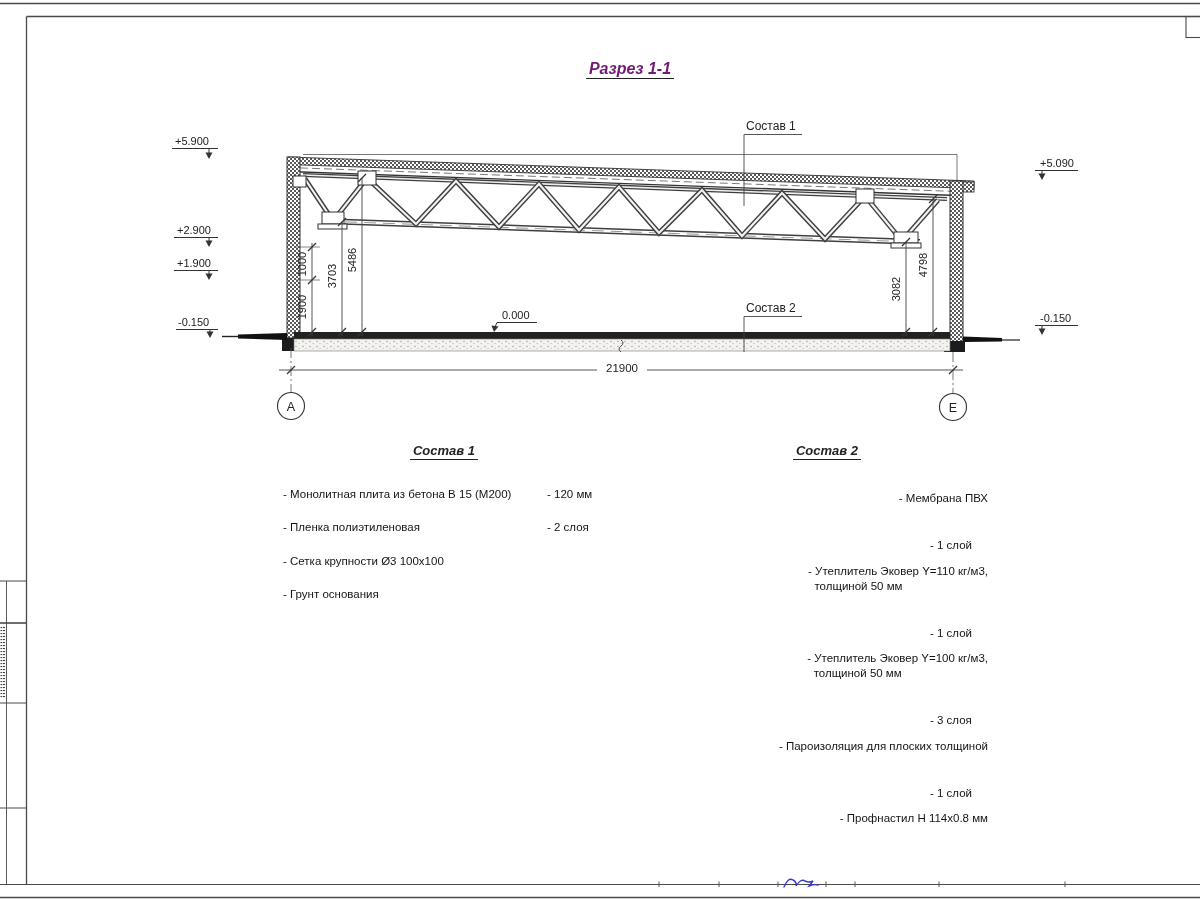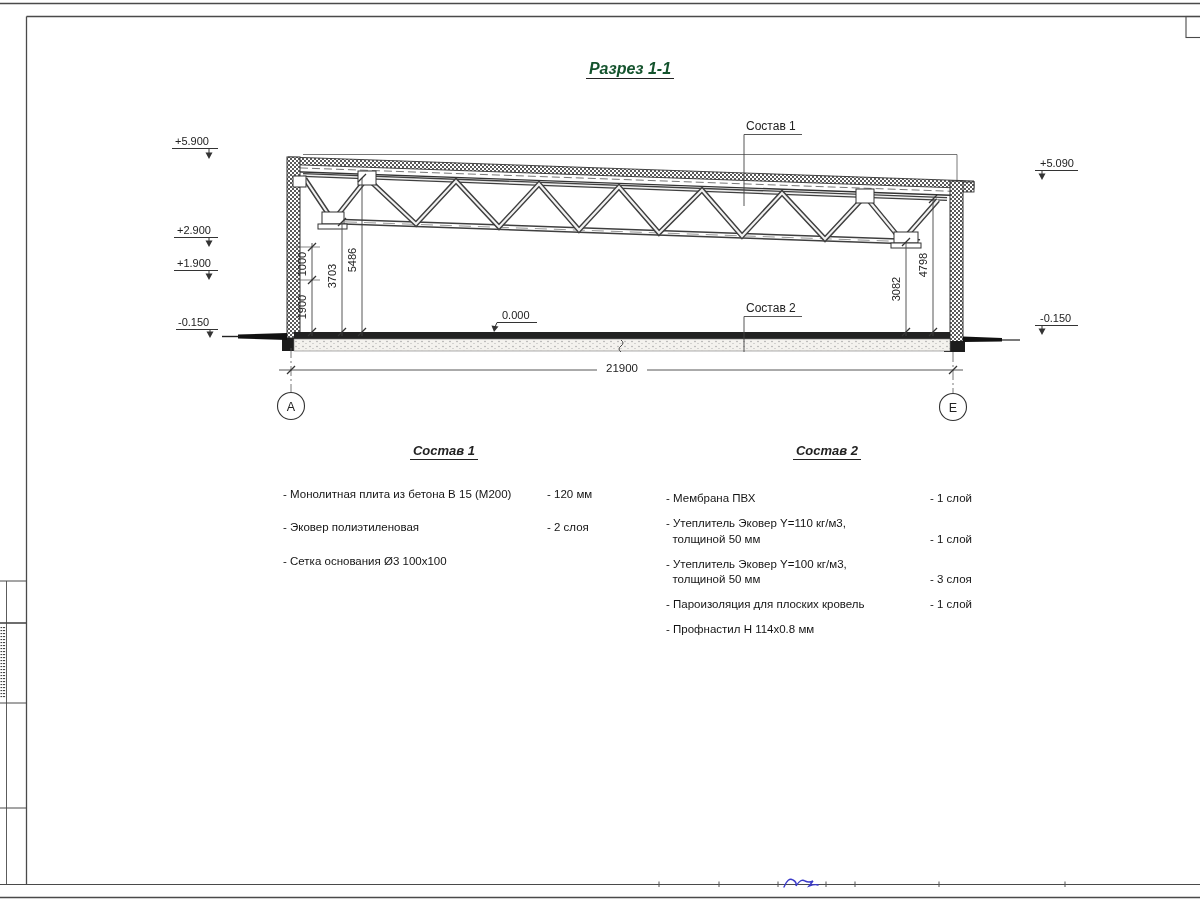--- a/index.html
+++ b/index.html
@@ -3,35 +3,35 @@
 <meta charset="utf-8">
 <style>
   html,body{margin:0;padding:0;background:#e9e9e9;}
   .page{
     position:relative;width:1200px;height:900px;background:#ffffff;
     font-family:"Liberation Sans",sans-serif;color:#1a1a1a;overflow:hidden;
   }
   svg text{font-family:"Liberation Sans",sans-serif;fill:#222;}
   .page-title{
     position:absolute;left:545px;top:60px;width:170px;text-align:center;
-    font-style:italic;font-size:16px;font-weight:600;color:#14532d;
+    font-style:italic;font-size:16px;font-weight:600;color:#701a75;
   }
   .page-title span{border-bottom:1.4px solid #222;padding:0 3px 1px;}
   .mat-list{position:absolute;width:322px;font-size:11.5px;line-height:1.32;color:#141414;}
   .mat-list .head{
     text-align:center;font-style:italic;font-size:13px;font-weight:600;color:#222;
   }
   .mat-list .head span{border-bottom:1.2px solid #222;padding:0 3px 1px;}
   .list1{left:283px;top:442px;}
   .list2{left:666px;top:442px;}
   .list1 .head{margin-bottom:28px;}
   .list2 .head{margin-bottom:32px;}
   .mat-row{display:flex;align-items:flex-end;gap:32px;}
   .list1 .mat-row{margin-bottom:18px;}
-  .list2 .mat-row{margin-bottom:10px;}
+  .list2 .mat-row{margin-bottom:10px;flex-direction:column;}
   .mat-row .nm{flex:1;white-space:pre-wrap;}
   .mat-row .val{width:58px;flex:none;align-self:flex-end;white-space:nowrap;}
 </style>
 </head>
 <body>
 
 <div class="page">
 
   <svg width="1200" height="900" viewBox="0 0 1200 900" style="position:absolute;left:0;top:0;">
     <defs>
@@ -258,30 +258,34 @@
     <div class="head">
       <span>Состав 1</span>
     </div>
     <div>
   <div class="mat-row">
     <div class="nm">- Монолитная плита из бетона В 15 (М200)</div>
     <div class="val">- 120 мм</div>
   </div>
 
   <div class="mat-row">
-    <div class="nm">- Эковер полиэтиленовая</div>
+    <div class="nm">- Пленка полиэтиленовая</div>
     <div class="val">- 2 слоя</div>
   </div>
 
   <div class="mat-row">
-    <div class="nm">- Сетка основания Ø3 100х100</div>
+    <div class="nm">- Сетка крупности Ø3 100х100</div>
     <div class="val"></div>
   </div>
 
 
+  <div class="mat-row">
+    <div class="nm">- Грунт основания</div>
+    <div class="val"></div>
+  </div>
 </div>
   </div>
 
   <div class="mat-list list2">
     <div class="head">
       <span>Состав 2</span>
     </div>
     <div>
   <div class="mat-row">
     <div class="nm">- Мембрана ПВХ</div>
@@ -294,21 +298,21 @@
     <div class="val">- 1 слой</div>
   </div>
 
   <div class="mat-row">
     <div class="nm">- Утеплитель Эковер Y=100 кг/м3,
   толщиной 50 мм</div>
     <div class="val">- 3 слоя</div>
   </div>
 
   <div class="mat-row">
-    <div class="nm">- Пароизоляция для плоских кровель</div>
+    <div class="nm">- Пароизоляция для плоских толщиной</div>
     <div class="val">- 1 слой</div>
   </div>
 
   <div class="mat-row">
     <div class="nm">- Профнастил Н 114х0.8 мм</div>
     <div class="val"></div>
   </div>
 
 </div>
   </div>

